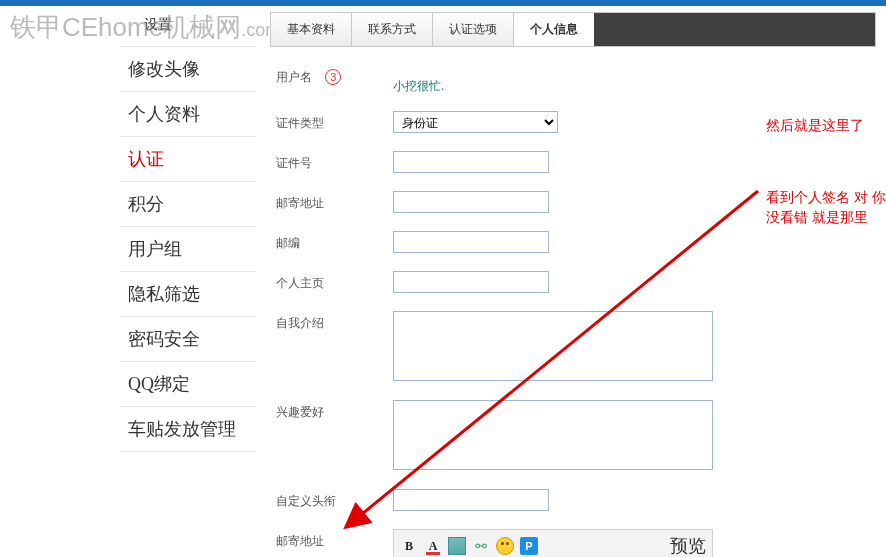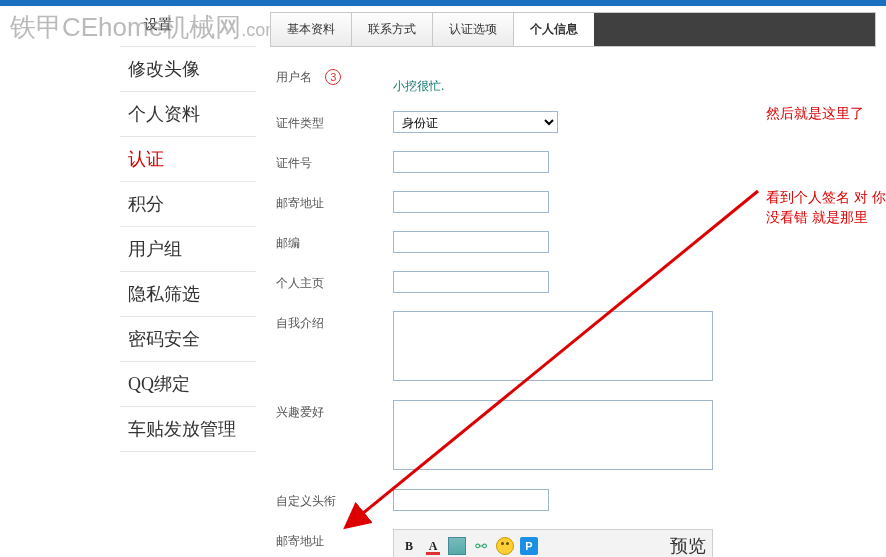--- a/index.html
+++ b/index.html
@@ -70,21 +70,21 @@
   .ed-link { color: #2a6; font-size: 14px; }
   .ed-smile { background: #ffcf33; border-radius: 50%; border: 1px solid #c89a00; position: relative; }
   .ed-smile::before, .ed-smile::after { content: ""; position: absolute; width: 3px; height: 3px; background: #6a4a00; border-radius: 50%; top: 4px; }
   .ed-smile::before { left: 4px; } .ed-smile::after { right: 4px; }
   .ed-p { background: #1a8fe6; color: #fff; font-weight: 700; border-radius: 2px; font-size: 11px; }
   .ed-preview { margin-left: auto; color: #333; cursor: pointer; font-size: 18px; }
   .editor-body { padding: 6px; height: 20px; color: #999; overflow: hidden; }
 
   
   .annot-a, .annot-b { position: absolute; color: #d00; font-size: 14px; line-height: 1.4; pointer-events: none; }
-  .annot-a { left: 510px; top: 98px; }
+  .annot-a { left: 510px; top: 110px; }
   .annot-b { left: 510px; top: 182px; width: 120px; }
 
   svg.arrow { position: absolute; left: 0; top: 0; pointer-events: none; }
 
 </style>
 </head>
 <body>
 
 <div class="topbar"></div>
 

